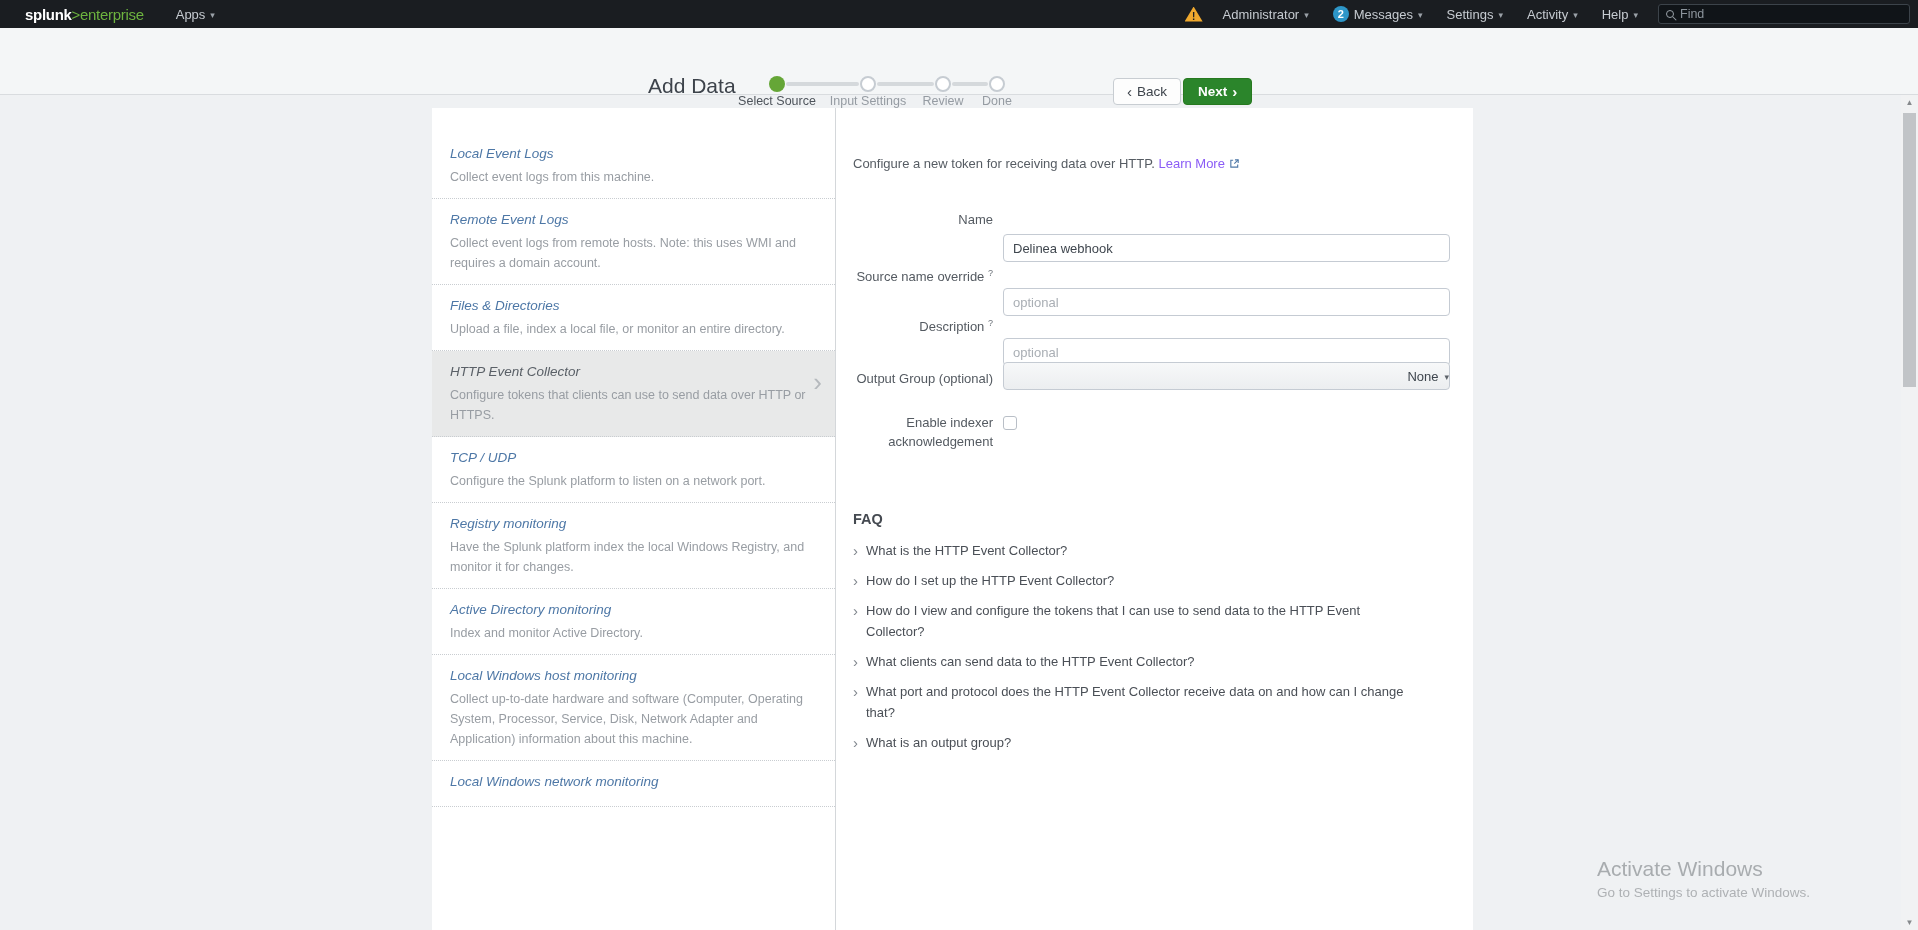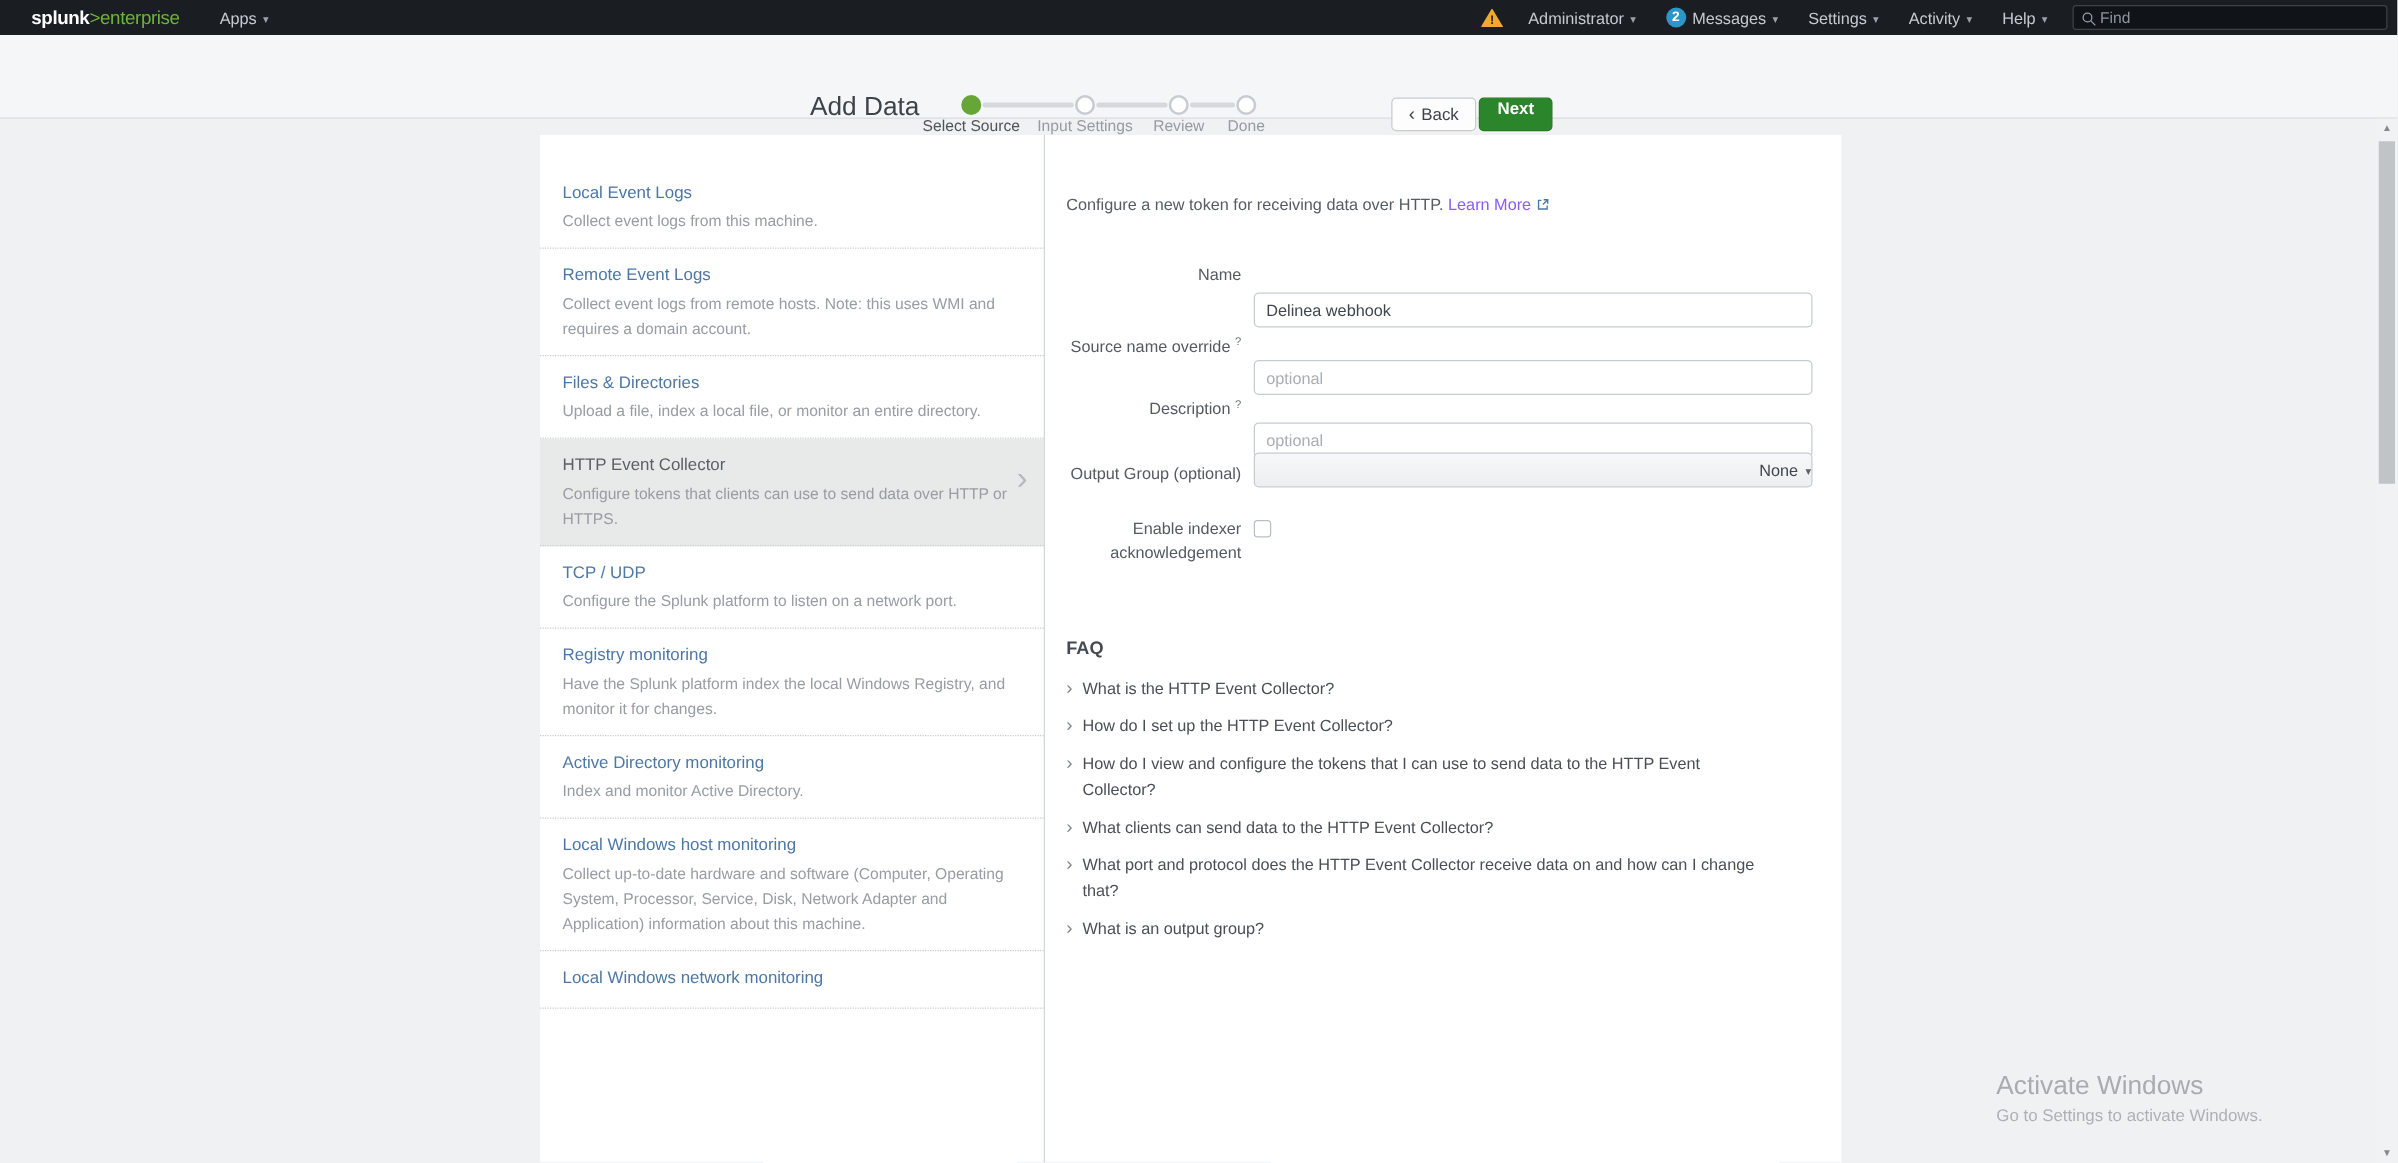--- a/index.html
+++ b/index.html
@@ -41,30 +41,30 @@
   .dot.active { background:#65a637; }
   .dot.upcoming { background:#fff; border:2px solid #c6ccd2; }
   .conn { position:absolute; top:54px; height:4px; background:#d5d9dc; border-radius:2px; }
   .step-label { position:absolute; top:66px; transform:translateX(-50%); font-size:12.5px; white-space:nowrap; }
   .step-label.active { color:#4e545b; }
   .step-label.upcoming { color:#959ba2; }
   .btn { position:absolute; top:50px; height:27px; border-radius:4px; font-size:13.5px;
          display:inline-flex; align-items:center; cursor:pointer; }
   .btn .chev { font-size:15px; line-height:1; }
   .btn-back { left:1113px; background:#fdfdfd; border:1px solid #c8cdd2; color:#3d434b; padding:0 13px; gap:5px; }
-  .btn-next { left:1183px; background:#2b852b; border:1px solid #27791f; color:#fff; padding:0 14px; gap:18px; font-weight:bold;flex-direction:column; }
+  .btn-next { left:1183px; background:#2b852b; border:1px solid #27791f; color:#fff; padding:0 14px; gap:5px; font-weight:bold; }
 
   
   .panel { position:absolute; left:432px; top:108px; width:1041px; height:822px; background:#ffffff; }
   .v-divider { position:absolute; left:403px; top:0; bottom:0; width:1px; background:#d4d7da; }
 
   
   .sidebar { position:absolute; left:0; top:0; width:403px; padding-top:25px; }
   .src-item { position:relative; padding:13px 24px 11px 18px; border-bottom:1px dotted #c9cdd1; cursor:pointer; }
-  .src-item .title { font-size:13.5px; color:#4d77a6; margin-bottom:6px; }
+  .src-item .title { font-size:13.5px; color:#4d77a6; margin-bottom:6px;font-style:italic; }
   .src-item .desc { font-size:12.5px; line-height:20px; color:#989da3; max-width:378px; }
   .src-item.selected { background:#e8e9e9; }
   .src-item.selected .title { color:#5a6067; }
   .sel-chev { position:absolute; right:13px; top:16px; font-size:26px; color:#b5b9bd; }
 
   
   .content { position:absolute; left:404px; top:0; width:637px; height:100%; }
   .intro { position:absolute; left:17px; top:48px; font-size:13px; color:#565c63; }
   .link { color:#8b5cf6; cursor:pointer; }
   .ext-ico { display:inline-block; vertical-align:-1px; margin-left:4px; }

